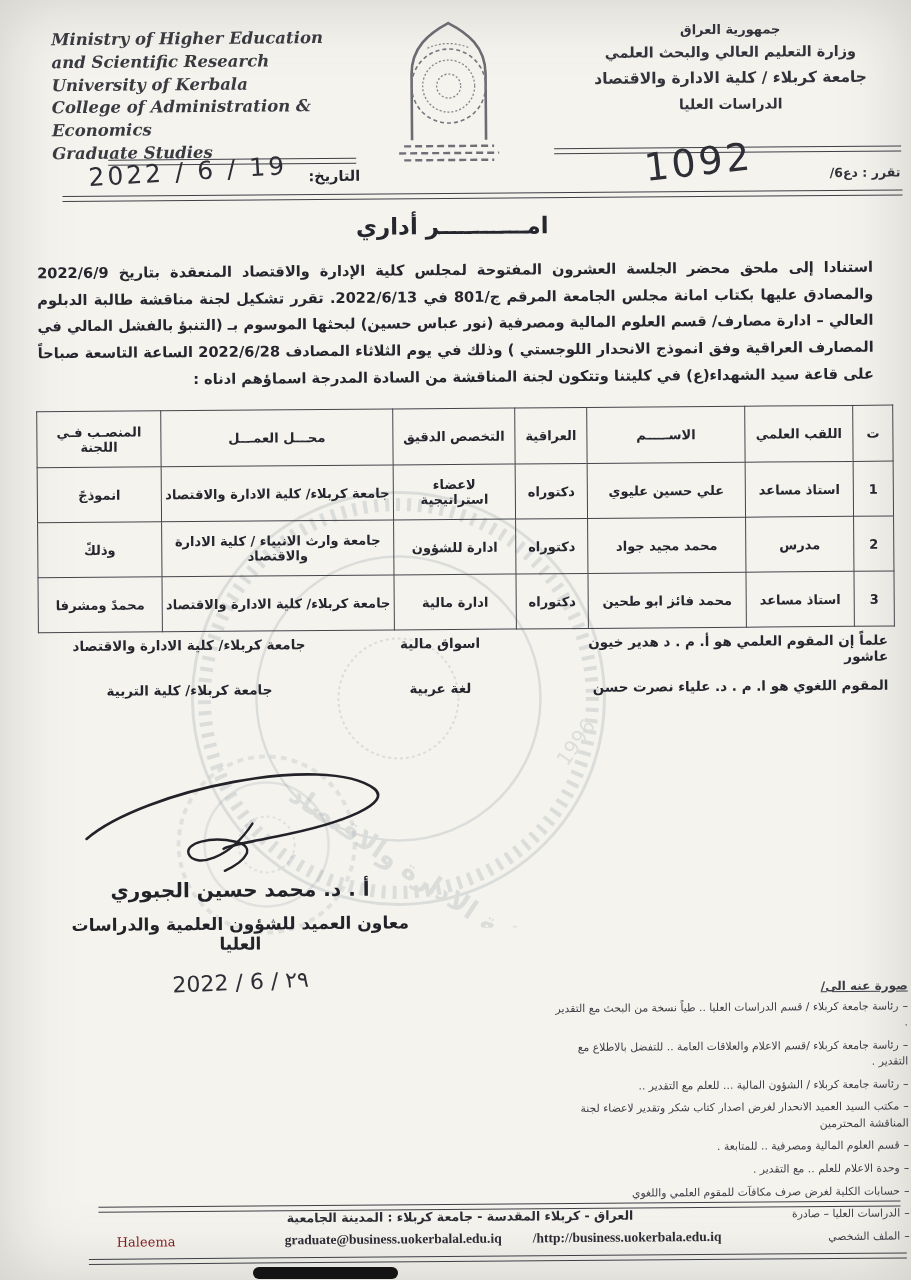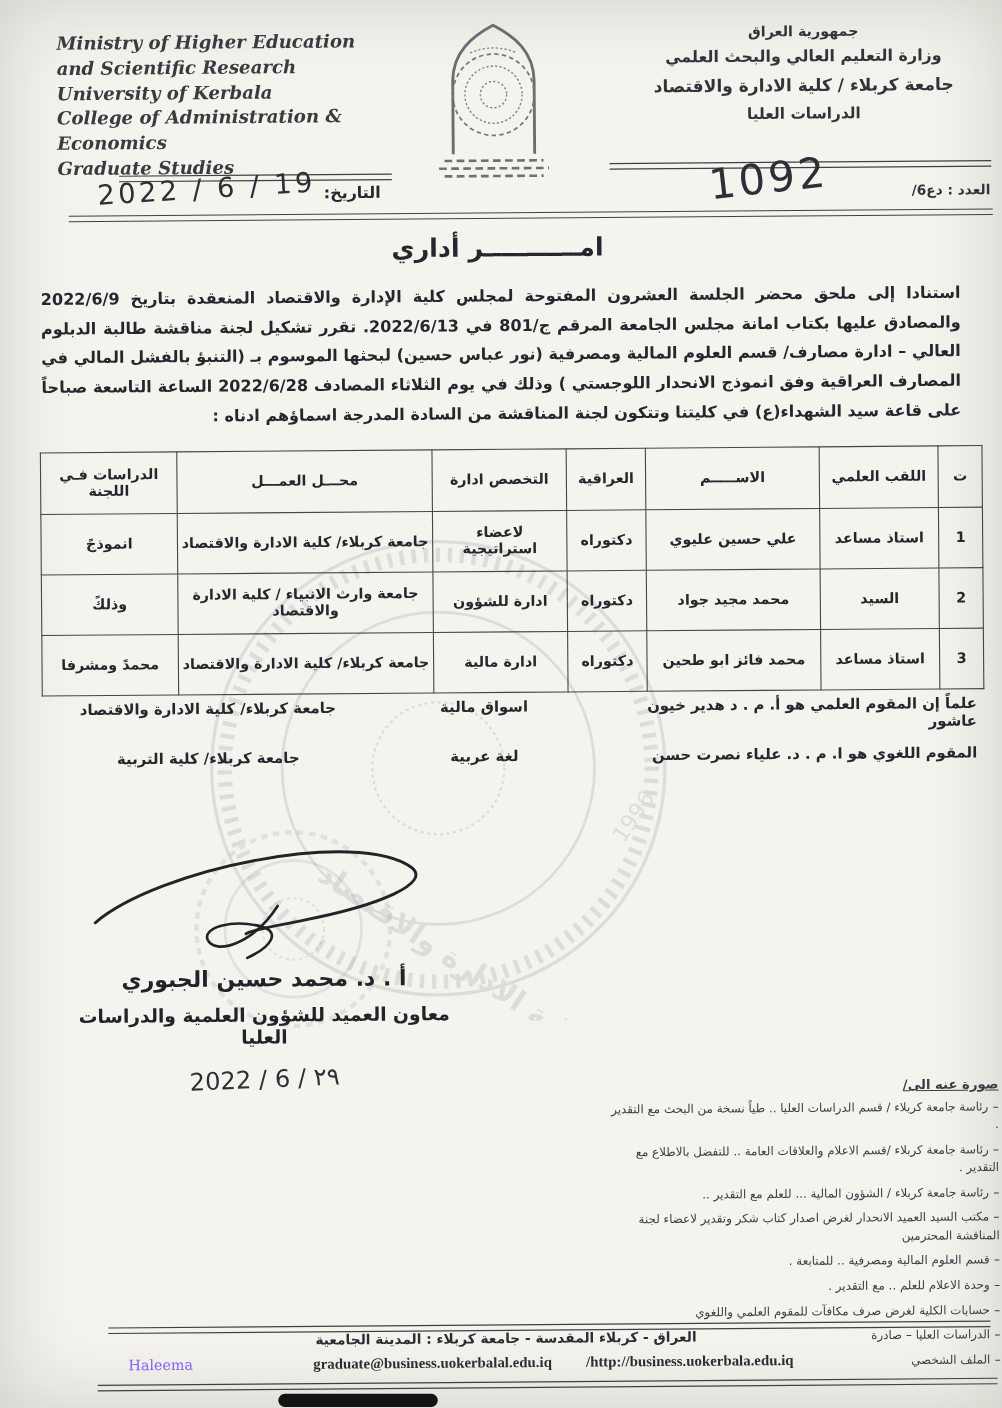--- a/index.html
+++ b/index.html
@@ -24,21 +24,21 @@
     text-align:center;font-weight:700;color:#33333b;}
   .header-ar .l1{font-size:13px;letter-spacing:.5px;}
   .header-ar .l2{font-size:14.5px;margin-top:7px;}
   .header-ar .l3{font-size:15.5px;margin-top:9px;}
   .header-ar .l4{font-size:14px;margin-top:9px;letter-spacing:2px;}
 
   .numero-label{position:absolute;left:798px;top:168px;width:106px;direction:rtl;
     font-size:12.5px;font-weight:700;color:#33333b;}
   .numero-value{position:absolute;left:648px;top:142px;font-size:38px;color:#2e2e36;
     transform:rotate(-6deg);letter-spacing:3px;font-weight:400;}
-  .date-label{position:absolute;left:298px;top:167px;direction:rtl;font-size:14.5px;font-weight:700;}
+  .date-label{position:absolute;left:312px;top:167px;direction:rtl;font-size:14.5px;font-weight:700;}
   .date-value{position:absolute;left:92px;top:155px;font-size:25px;letter-spacing:3px;
     transform:rotate(-3deg);color:#2e2e36;direction:ltr;}
 
   .doc-title{position:absolute;left:0;top:213px;width:100%;text-align:center;direction:rtl;
     font-size:23px;font-weight:700;color:#26262e;}
 
   .body-par{position:absolute;left:40px;top:257px;width:836px;direction:rtl;
     text-align:justify;font-size:14.6px;font-weight:700;line-height:1.83;color:#26262e;}
 
   
@@ -68,21 +68,21 @@
   .dist-heading{font-size:12px;font-weight:700;text-decoration:underline;margin-bottom:6px;}
   .dist-item{font-size:10.8px;line-height:1.5;margin-bottom:6.5px;text-align:right;}
   .dist-item .dash{margin-left:4px;}
 
   
   .rule-foot-top{left:94px;top:1204px;width:802px;}
   .rule-foot-bot{left:84px;top:1256px;width:818px;}
   .footer-address{position:absolute;left:0;top:1209px;width:100%;text-align:center;direction:rtl;
     font-size:12.5px;font-weight:700;color:#2c2c34;}
   .footer-name{position:absolute;left:112px;top:1232px;font-family:"DejaVu Serif",serif;
-    font-size:13px;color:#8b5cf6;}
+    font-size:13px;color:#7f1d1d;}
   .footer-email{position:absolute;left:280px;top:1231px;font-family:"Liberation Serif",serif;
     font-weight:700;font-size:13.5px;color:#2c2c34;}
   .footer-web{position:absolute;left:528px;top:1231px;font-family:"Liberation Serif",serif;
     font-weight:700;font-size:13.5px;color:#2c2c34;}
 
   .bottom-bar{position:absolute;left:253px;top:1267px;width:145px;height:12px;background:#141414;border-radius:7px;}
 
   
   .wm-big{position:absolute;left:168px;top:468px;opacity:.20;pointer-events:none;}
   .wm-small{position:absolute;left:170px;top:748px;opacity:.16;pointer-events:none;}
@@ -133,21 +133,21 @@
     </svg>
 
     <div class="header-ar">
       <div class="l1">جمهورية العراق</div>
       <div class="l2">وزارة التعليم العالي والبحث العلمي</div>
       <div class="l3">جامعة كربلاء / كلية الادارة والاقتصاد</div>
       <div class="l4">الدراسات العليا</div>
     </div>
     <div class="dbl rule-ar"></div>
 
-    <div class="numero-label">العدد : دع6/</div>
+    <div class="numero-label">تقرر : دع6/</div>
     <div class="numero-value">1092</div>
     <div class="date-label">التاريخ:</div>
     <div class="date-value">2022 / 6 / 19</div>
     <div class="dbl rule-full"></div>
 
     <div class="doc-title">امـــــــــــر أداري</div>
 
     <div class="body-par">استنادا إلى ملحق محضر الجلسة العشرون المفتوحة لمجلس كلية الإدارة والاقتصاد المنعقدة بتاريخ 2022/6/9 والمصادق عليها بكتاب امانة مجلس الجامعة المرقم ج/801 في 2022/6/13. تقرر تشكيل لجنة مناقشة طالبة الدبلوم العالي – ادارة مصارف/ قسم العلوم المالية ومصرفية (نور عباس حسين) لبحثها الموسوم بـ (التنبؤ بالفشل المالي في المصارف العراقية وفق انموذج الانحدار اللوجستي ) وذلك في يوم الثلاثاء المصادف 2022/6/28 الساعة التاسعة صباحاً على قاعة سيد الشهداء(ع) في كليتنا وتتكون لجنة المناقشة من السادة المدرجة اسماؤهم ادناه :</div>
 
     <table class="committee-table">
@@ -160,40 +160,40 @@
           <col style="width:232px">
           <col style="width:124px">
       </colgroup>
       <thead>
         <tr>
 
         <th>ت</th>
             <th>اللقب العلمي</th>
             <th>الاســـــم</th>
             <th>العراقية</th>
-            <th>التخصص ادارة</th>
+            <th>التخصص الدقيق</th>
             <th>محـــل العمـــل</th>
-            <th>الدراسات فـي اللجنة</th>
+            <th>المنصـب فـي اللجنة</th>
           </tr>
       </thead>
       <tbody>
 
           <tr>
             <td>1</td>
             <td>استاذ مساعد</td>
             <td>علي حسين عليوي</td>
             <td>دكتوراه</td>
             <td>لاعضاء استراتيجية</td>
             <td>جامعة كربلاء/ كلية الادارة والاقتصاد</td>
             <td>انموذجً</td>
           </tr>
 
           <tr>
             <td>2</td>
-            <td>السيد</td>
+            <td>مدرس</td>
             <td>محمد مجيد جواد</td>
             <td>دكتوراه</td>
             <td>ادارة للشؤون</td>
             <td>جامعة وارث الانبياء / كلية الادارة والاقتصاد</td>
             <td>وذلكً</td>
           </tr>
 
           <tr>
             <td>3</td>
             <td>استاذ مساعد</td>

